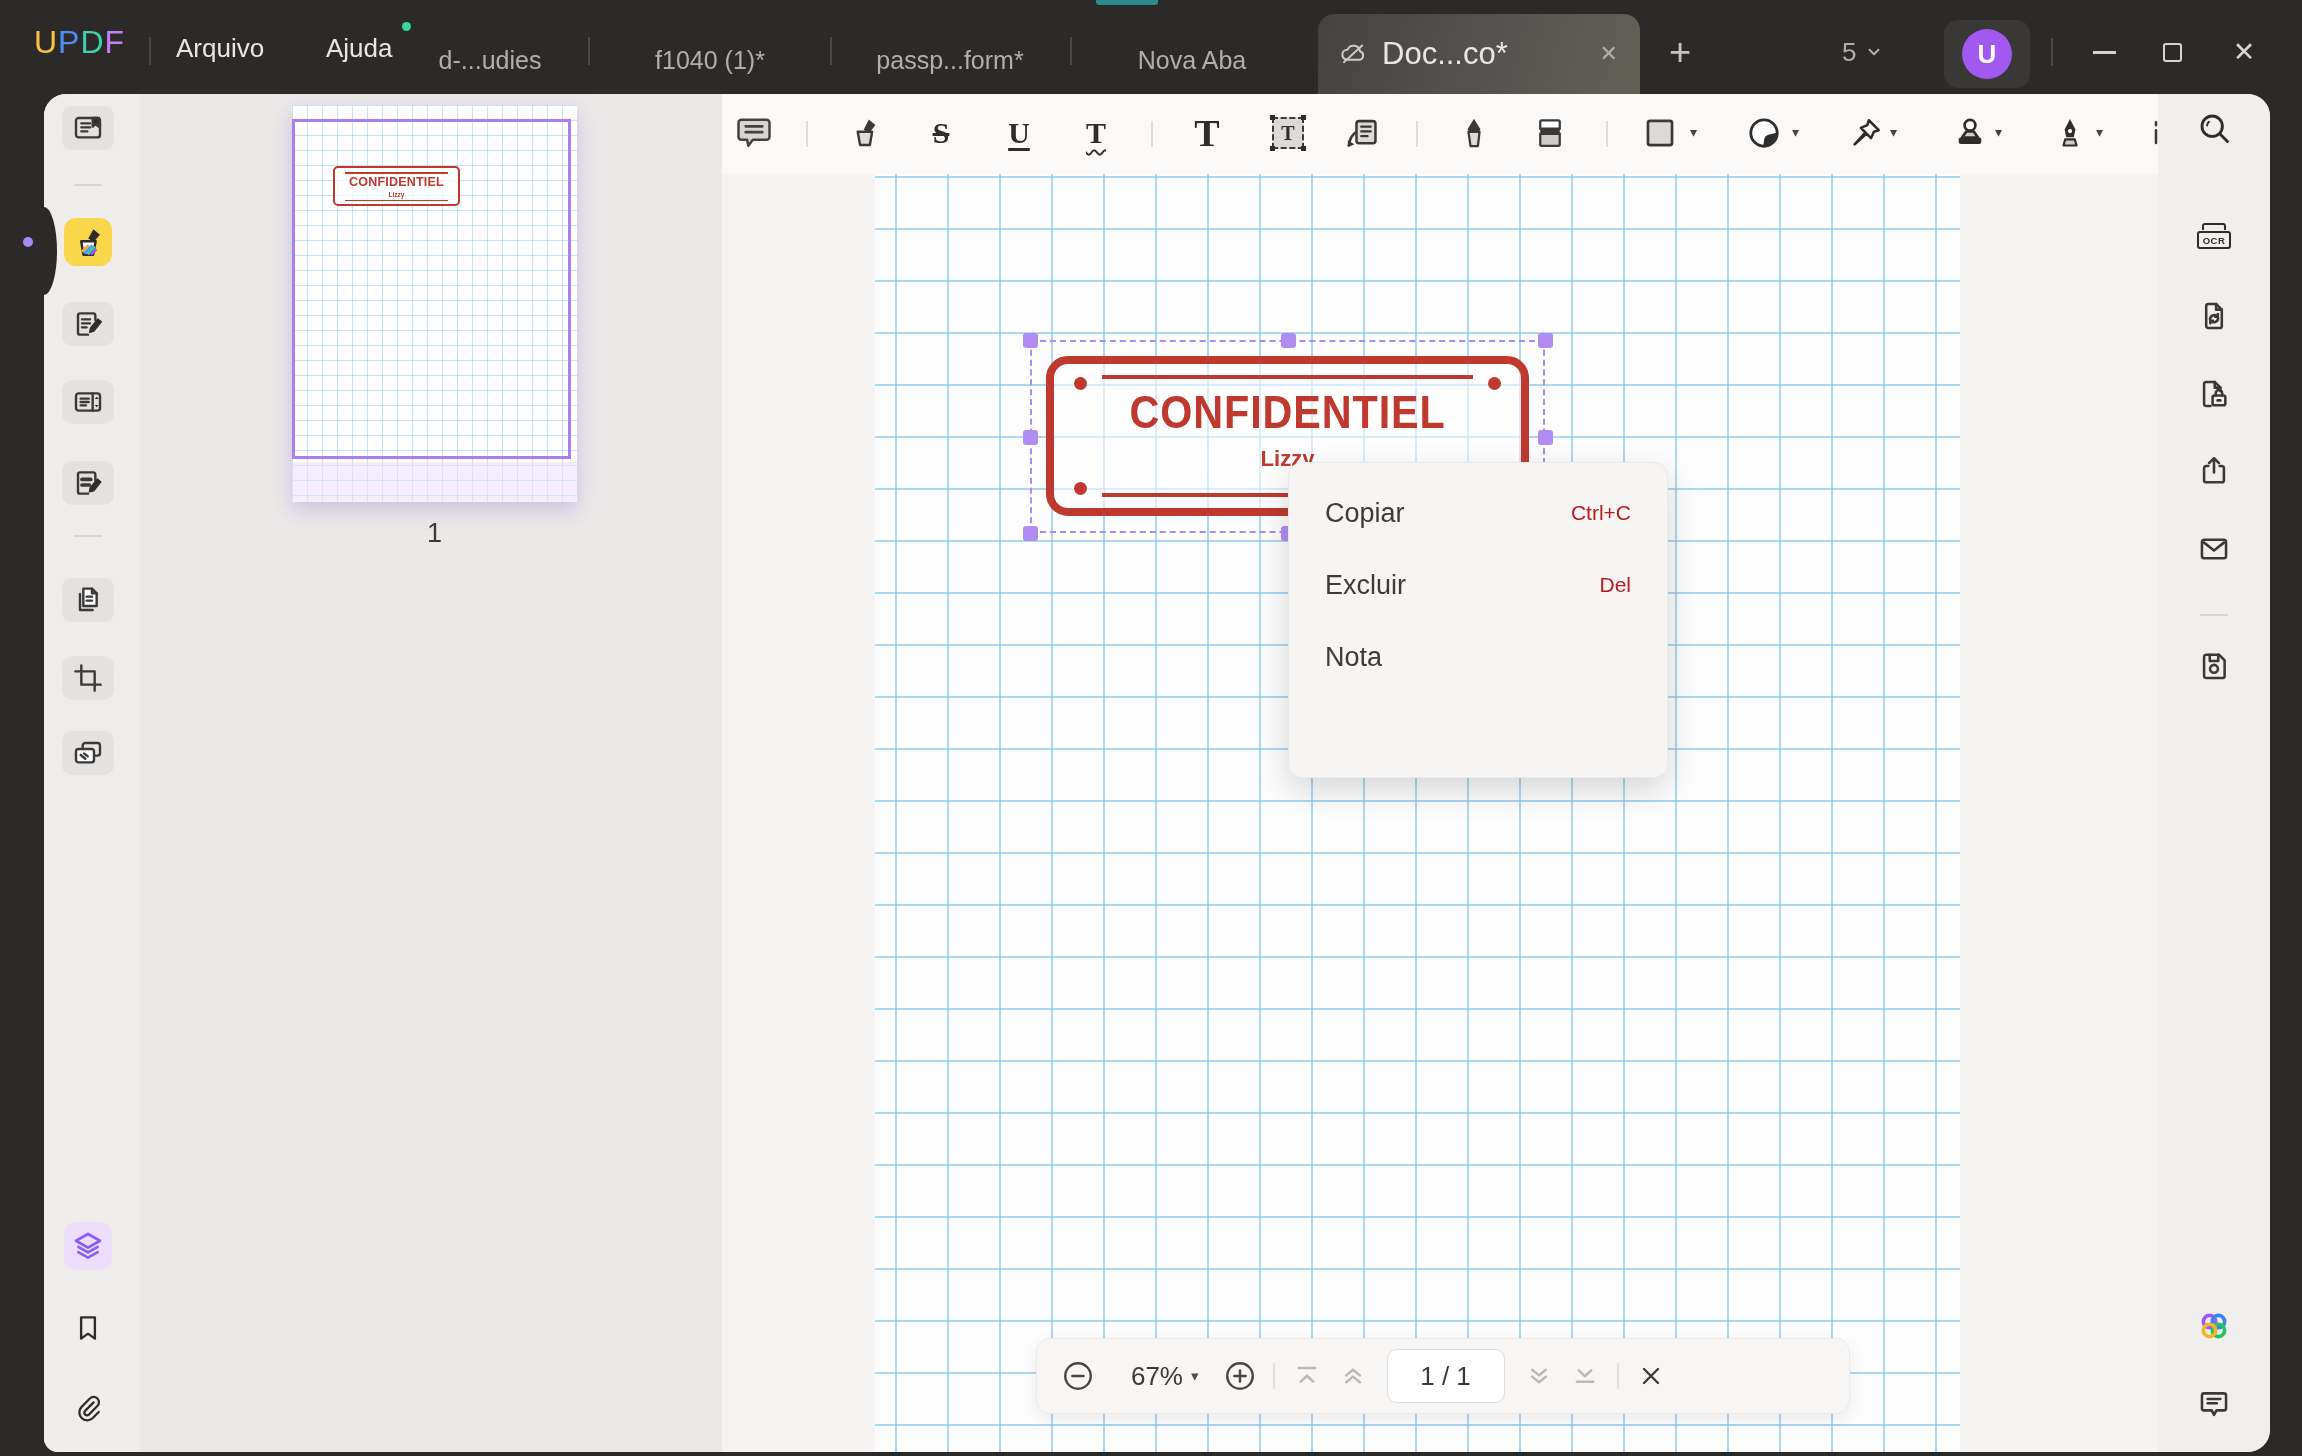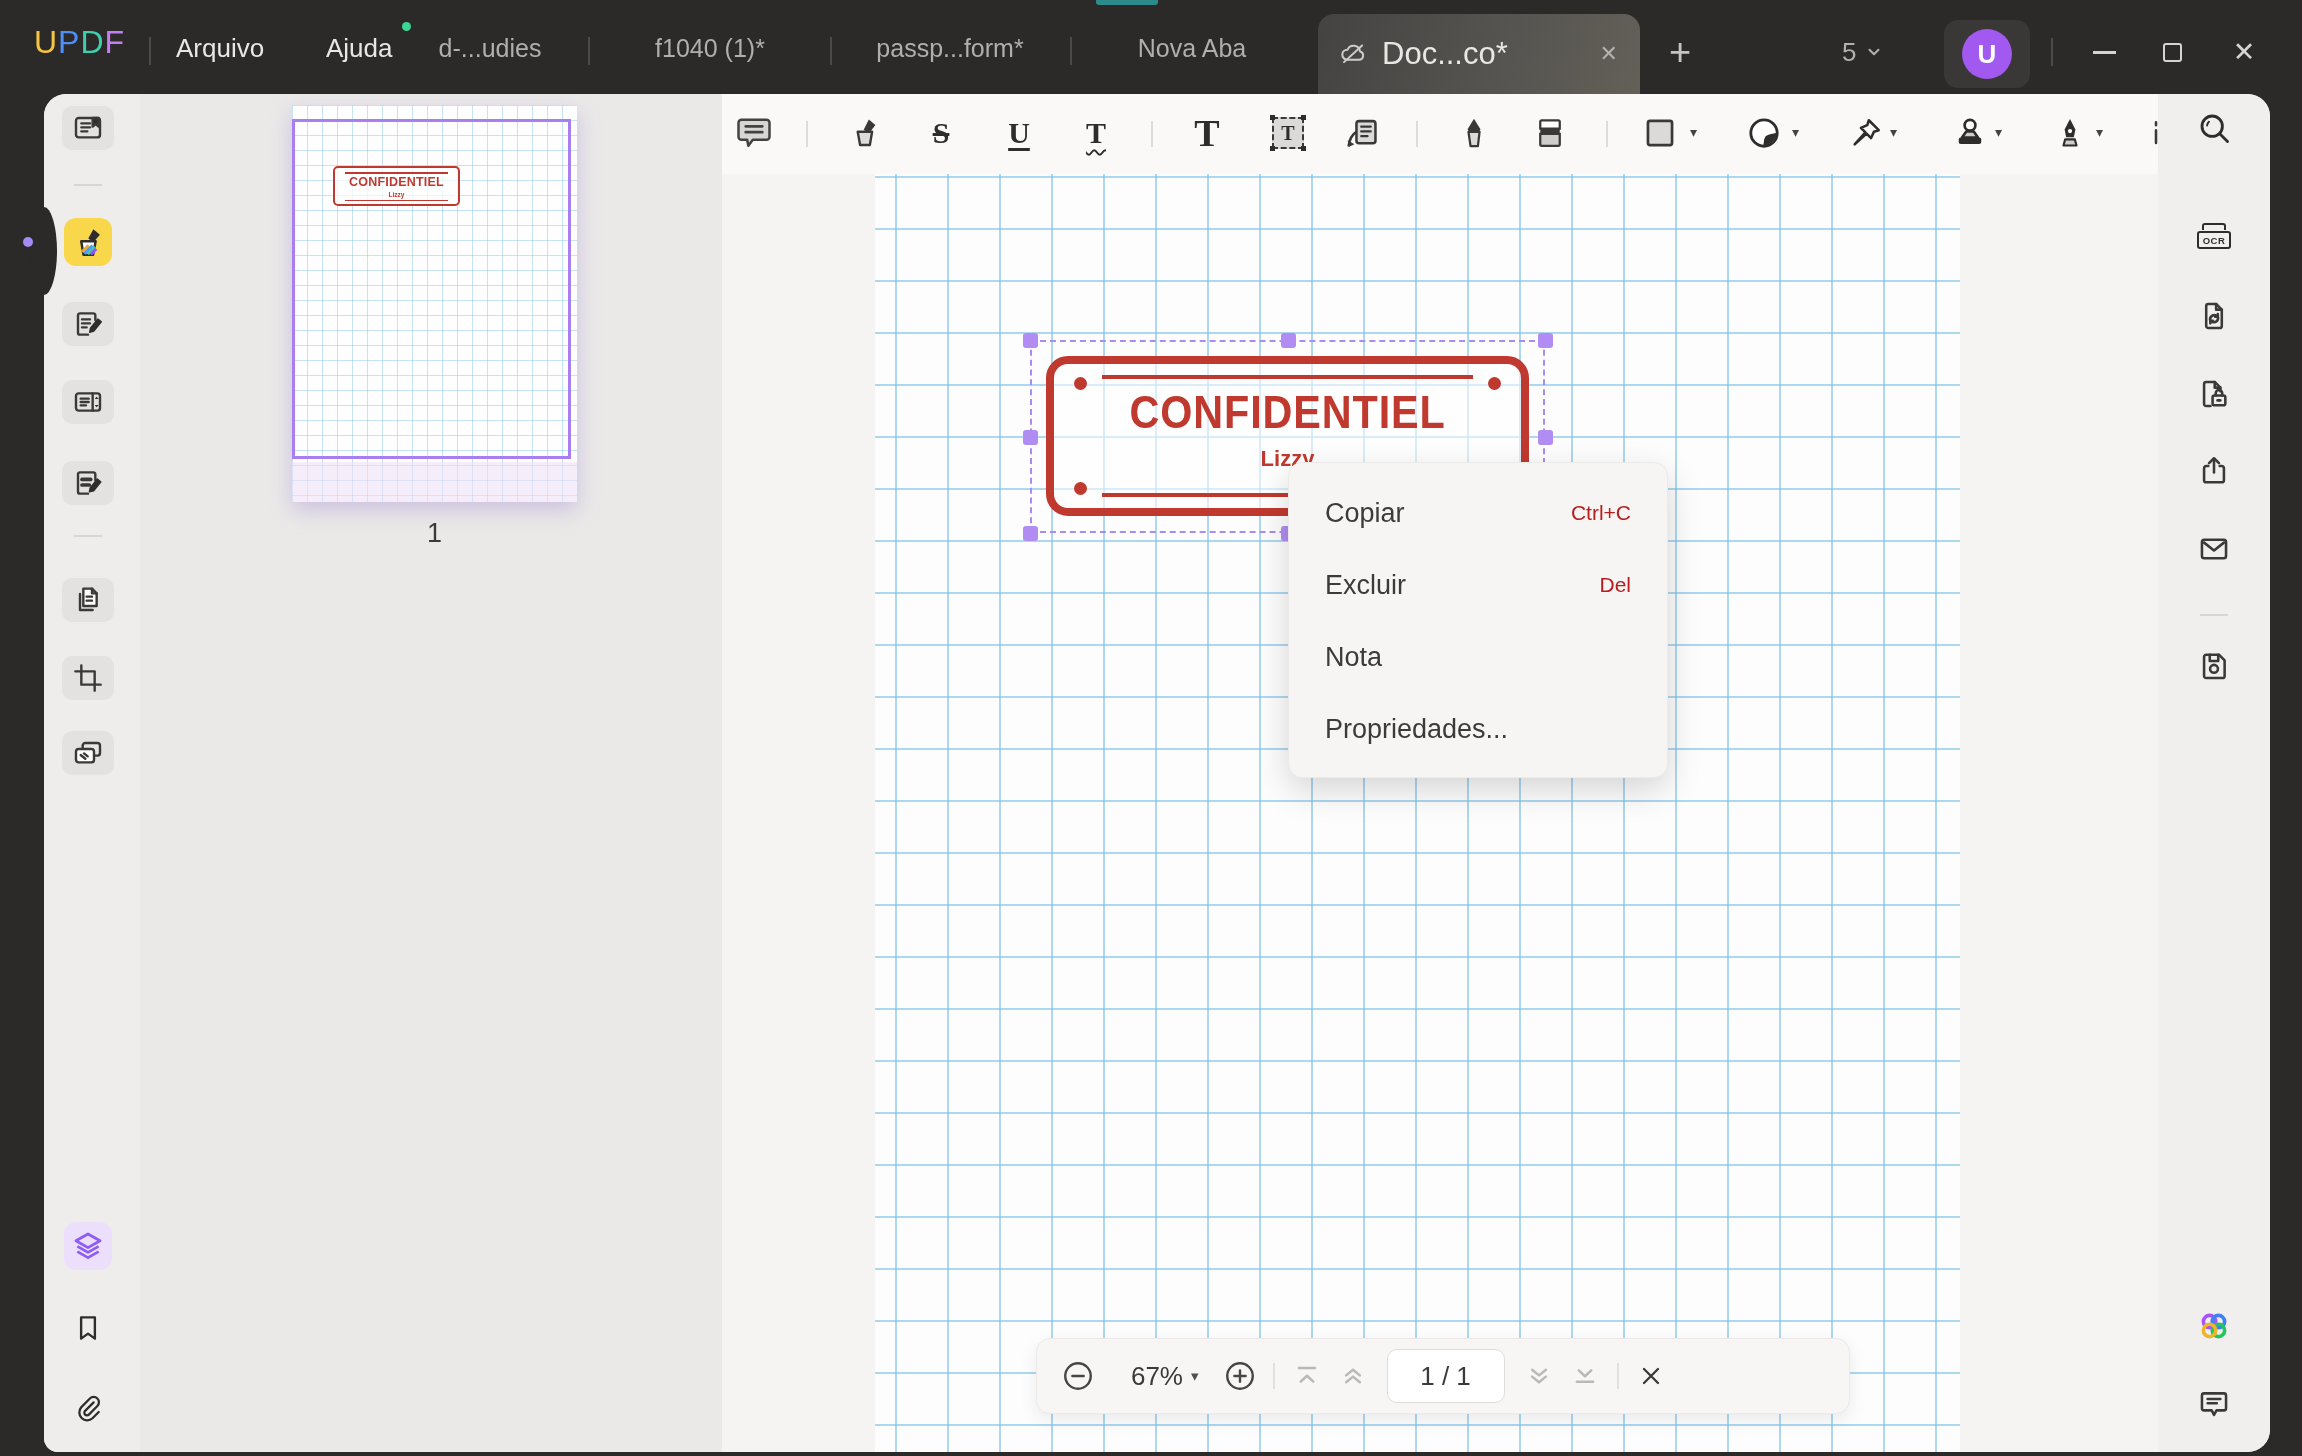--- a/index.html
+++ b/index.html
@@ -5,21 +5,21 @@
   *{margin:0;padding:0;box-sizing:border-box}
   html,body{background:#1e1d1c}
   body{font-family:"Liberation Sans",sans-serif}
   #win{position:relative;width:2302px;height:1456px;background:#2b2a29;overflow:hidden}
   .abs{position:absolute}
   .ctr{display:flex;align-items:center;justify-content:center}
   .ic{fill:none;stroke:#3a3938;stroke-width:1.8;stroke-linecap:round;stroke-linejoin:round}
   
   .tb-sep{position:absolute;width:2px;height:28px;background:#4c4a48;top:37px}
   .menu{position:absolute;top:26px;height:44px;display:flex;align-items:center;font-size:26px;color:#e9e7e5;cursor:default}
-  .tabl{position:absolute;top:26px;height:44px;display:flex;align-items:center;justify-content:center;font-size:25px;color:#b1afad;white-space:nowrap}
+  .tabl{position:absolute;top:38px;height:44px;display:flex;align-items:center;justify-content:center;font-size:25px;color:#b1afad;white-space:nowrap}
   .logo{position:absolute;left:34px;top:24px;font-size:32px;font-weight:400;letter-spacing:1px}
   .activetab{position:absolute;left:1318px;top:14px;width:322px;height:80px;border-radius:16px 16px 0 0;
     background:linear-gradient(105deg,#454341 0%,#54524f 50%,#636058 100%);display:flex;align-items:center;padding-left:20px}
   
   #content{position:absolute;left:44px;top:94px;width:2226px;height:1358px;background:#f6f4f3;border-radius:22px 22px 22px 14px;overflow:hidden}
   .sbtn{position:absolute;left:18px;width:52px;height:44px;border-radius:10px;background:#e4e2e0;display:flex;align-items:center;justify-content:center}
   .sdiv{position:absolute;left:30px;width:28px;height:2px;background:#d8d6d4}
   .tbn{position:absolute;top:15px;width:48px;height:48px;display:flex;align-items:center;justify-content:center;border-radius:9px}
   .tsep{position:absolute;top:27px;width:2px;height:26px;background:#dedcda}
   .tarr{position:absolute;top:30px;font-size:14px;color:#454443}
@@ -377,24 +377,20 @@
           <span class="mshort">Ctrl+C</span>
         </div>
         <div class="mrow">
           <span>Excluir</span>
           <span class="mshort">Del</span>
         </div>
         <div class="mrow">
           <span>Nota</span>
           <span class="mshort"></span>
         </div>
-        <div class="mrow">
-          <span>Propriedades...</span>
-          <span class="mshort"></span>
-        </div>
       </div>
 
       <div id="zoombar">
         <span class="ctr" style="width:38px;height:38px">
             <svg width="34" height="34" viewBox="0 0 24 24" fill="none" stroke="#474645" stroke-width="1.7" stroke-linecap="round">
               <circle cx="12" cy="12" r="9"></circle>
               <path d="M8 12h8"></path>
             </svg>
           </span>
         <span style="width:86px;text-align:right;font-size:26px;color:#3b3a39">67%</span>

